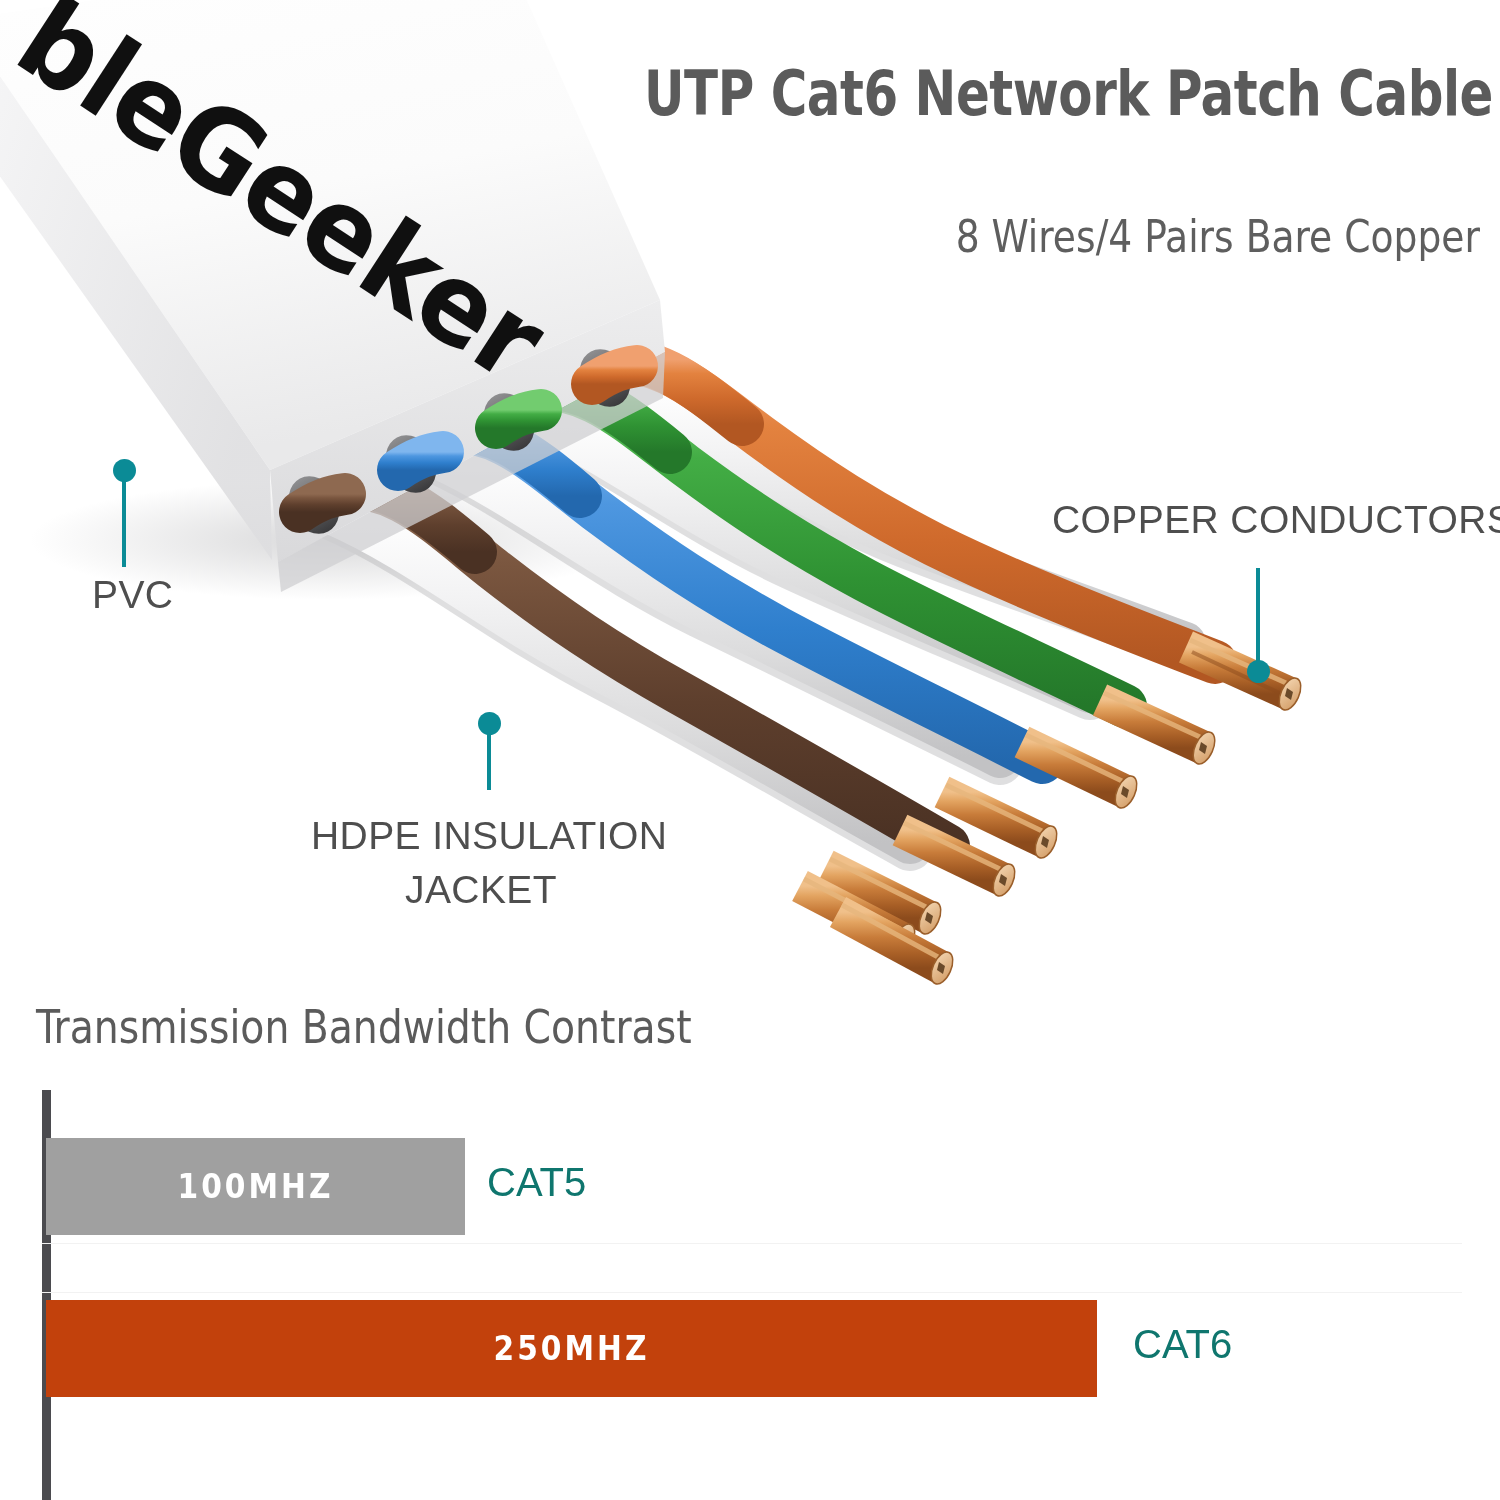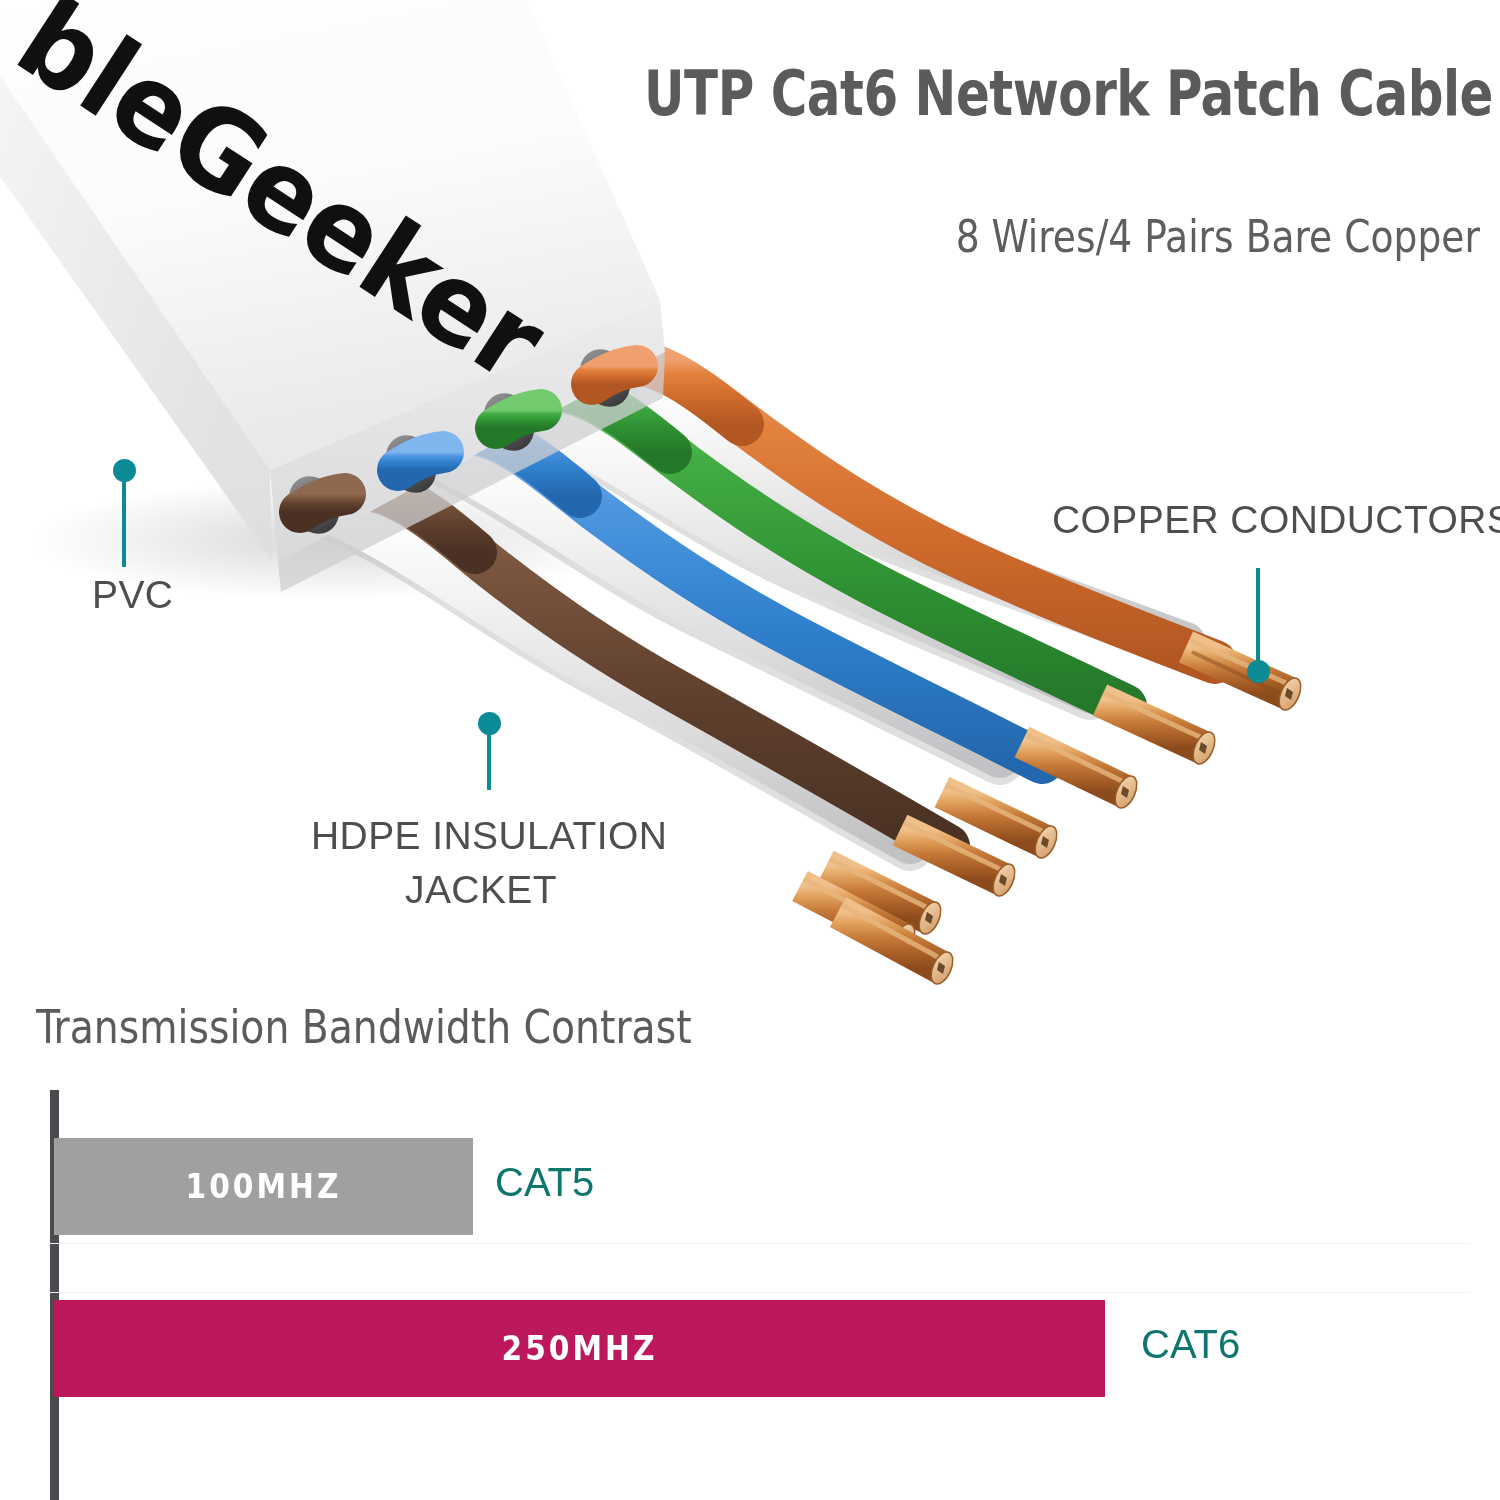--- a/index.html
+++ b/index.html
@@ -58,21 +58,21 @@
     left:36px; top:1000px;
     font-family:"DejaVu Sans Condensed","Liberation Sans Narrow","Liberation Sans",sans-serif;
     font-size:46px;
     color:#5b5b5b;
     white-space:nowrap;
     transform:scaleX(0.95);
     transform-origin:0 50%;
   }
 
   
-  #chart{position:absolute;left:8px;top:1060px;width:1333px;height:440px;}
+  #chart{position:absolute;left:0;top:1060px;width:1333px;height:440px;}
   .axis{
     position:absolute;left:42px;top:30px;
     width:9px;height:410px;
     background:#4b4b4f;
   }
   .bar{
     position:absolute;
     left:46px;
     display:flex;align-items:center;justify-content:center;
   }
@@ -344,19 +344,19 @@
     <div class="axis"></div>
 
     <div class="faint-rule" style="top:183px;"></div>
     <div class="faint-rule" style="top:232px;"></div>
 
     <div class="bar" style="top:78px; width:419px; height:97px; background:#a0a0a0;">
       <span class="bar-value">100MHZ</span>
     </div>
     <div class="bar-cat-label" style="left:487px; top:100px;">CAT5</div>
 
-    <div class="bar" style="top:240px; width:1051px; height:97px; background:#be185d;">
+    <div class="bar" style="top:240px; width:1051px; height:97px; background:#c2410c;">
       <span class="bar-value">250MHZ</span>
     </div>
     <div class="bar-cat-label" style="left:1133px; top:262px;">CAT6</div>
   </div>
 
 </div>
 
 </body></html>

